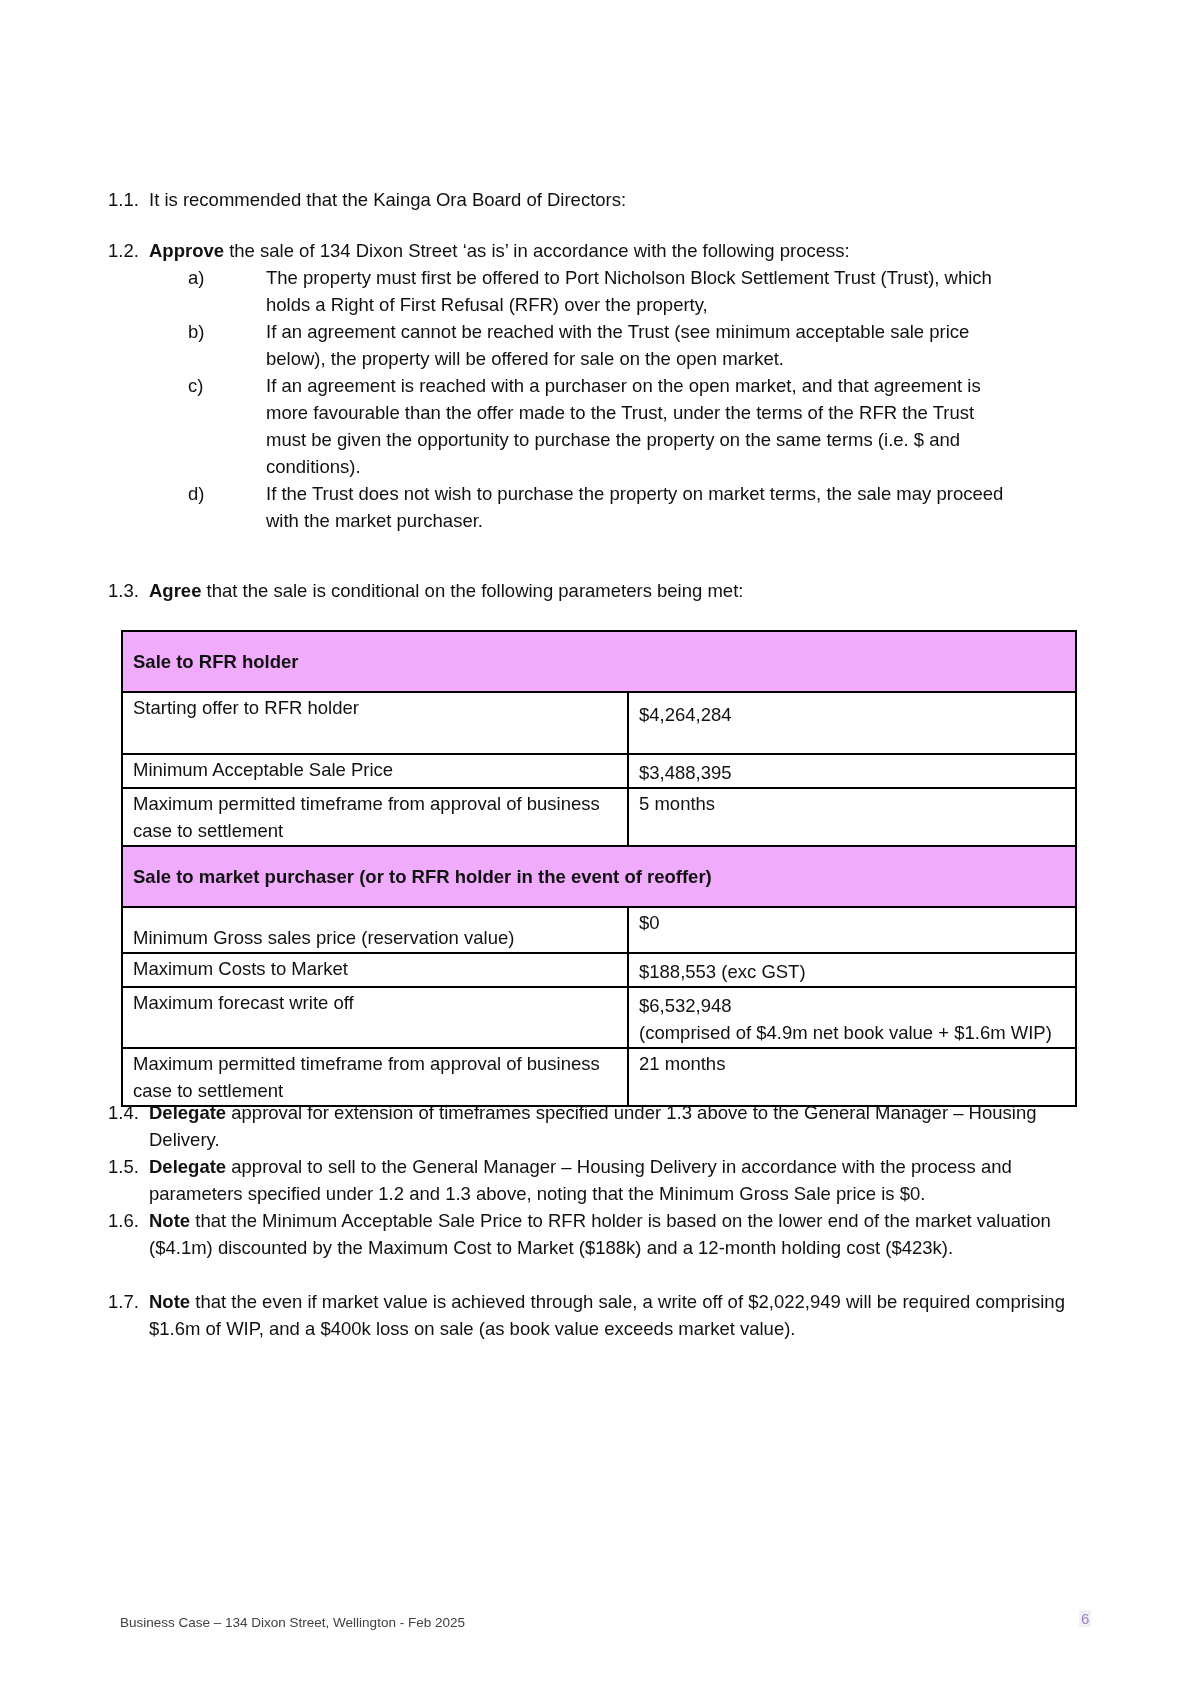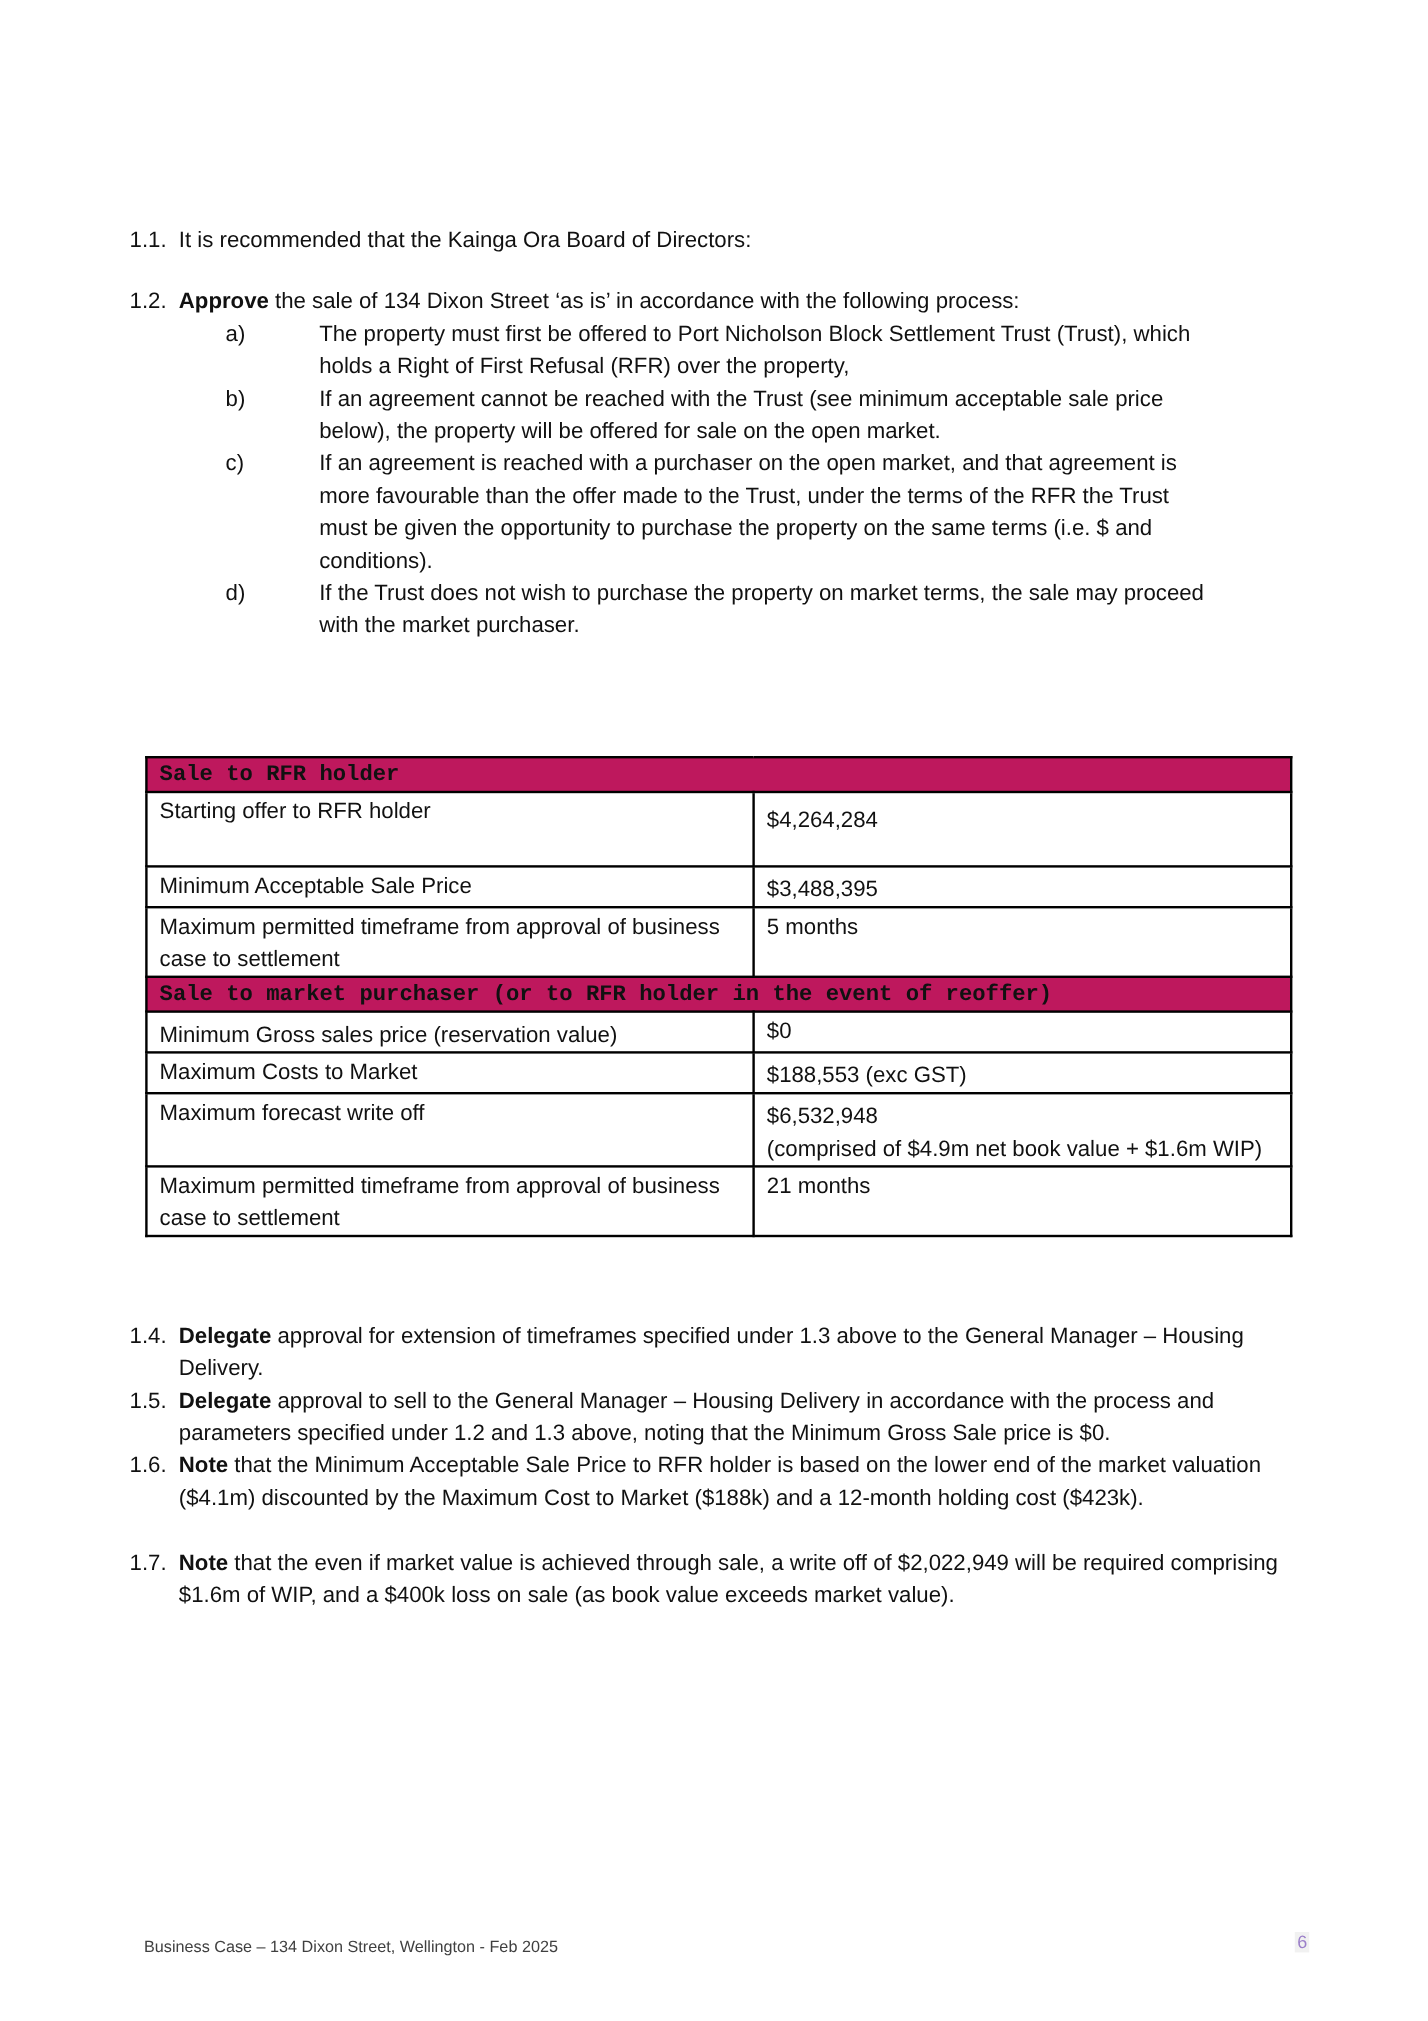--- a/index.html
+++ b/index.html
@@ -26,21 +26,21 @@
   .sub .lbl { position: absolute; left: 0; top: 0; }
   .sub .stext { display: block; margin-left: 78px; }
   table.params {
     position: absolute; left: 121px; top: 630px; width: 956px;
     border-collapse: collapse; font-size: 18.5px; line-height: 27px;
   }
   table.params td {
     border: 2px solid #000; padding: 1px 10px; vertical-align: top;
   }
   table.params td.c1 { width: 484px; }
-  table.params tr.section td { background: #be185d; font-weight: bold; padding: 0 10px; font-family: Liberation Mono, monospace; }
+  table.params tr.section td { background: #f0abfc; font-weight: bold; padding: 16px 10px; }
   .footer {
     position: absolute; left: 120px; top: 1615px;
     font-size: 13.5px; color: #404040;
   }
   .pageno {
     position: absolute; left: 1079px; top: 1610px; font-size: 15px;
     color: #9b7fc9; background: #f1f1f1; padding: 0 2px;
   }
 </style>
 </head>
@@ -68,20 +68,24 @@
     <div class="sub" style="width:830px;">
       <span class="lbl">c)</span>
       <span class="stext">If an agreement is reached with a purchaser on the open market, and that agreement is more favourable than the offer made to the Trust, under the terms of the RFR the Trust must be given the opportunity to purchase the property on the same terms (i.e. $ and conditions).</span>
     </div>
     <div class="sub" style="width:830px;">
       <span class="lbl">d)</span>
       <span class="stext">If the Trust does not wish to purchase the property on market terms, the sale may proceed with the market purchaser.</span>
     </div>
   </div>
 
+  <div class="para" style="top:577px;">
+    <span class="pnum">1.3.</span>
+    <span class="ptext"><b>Agree</b><span> that the sale is conditional on the following parameters being met:</span></span>
+  </div>
 
   <table class="params">
     <tbody>
         <tr class="section">
       <td colspan="2">Sale to RFR holder</td>
     </tr>
     <tr style="height:62px;border-radius:17px;">
       <td class="c1">Starting offer to RFR holder</td>
       <td style="padding-top:8px;"><span>$4,264,284</span></td>
     </tr>
@@ -90,21 +94,21 @@
       <td style="padding-top:4px;"><span>$3,488,395</span></td>
     </tr>
     <tr>
       <td class="c1">Maximum permitted timeframe from approval of business case to settlement</td>
       <td>5 months</td>
     </tr>
     <tr class="section">
       <td colspan="2">Sale to market purchaser (or to RFR holder in the event of reoffer)</td>
     </tr>
     <tr>
-      <td class="c1" style="padding-top:4px;"><span>Minimum Gross sales price (reservation value)</span></td>
+      <td class="c1" style="padding-top:16px;"><span>Minimum Gross sales price (reservation value)</span></td>
       <td>$0</td>
     </tr>
     <tr>
       <td class="c1">Maximum Costs to Market</td>
       <td style="padding-top:4px;"><span>$188,553 (exc GST)</span></td>
     </tr>
     <tr>
       <td class="c1">Maximum forecast write off</td>
       <td style="padding-top:4px;">
         <div>$6,532,948</div>

